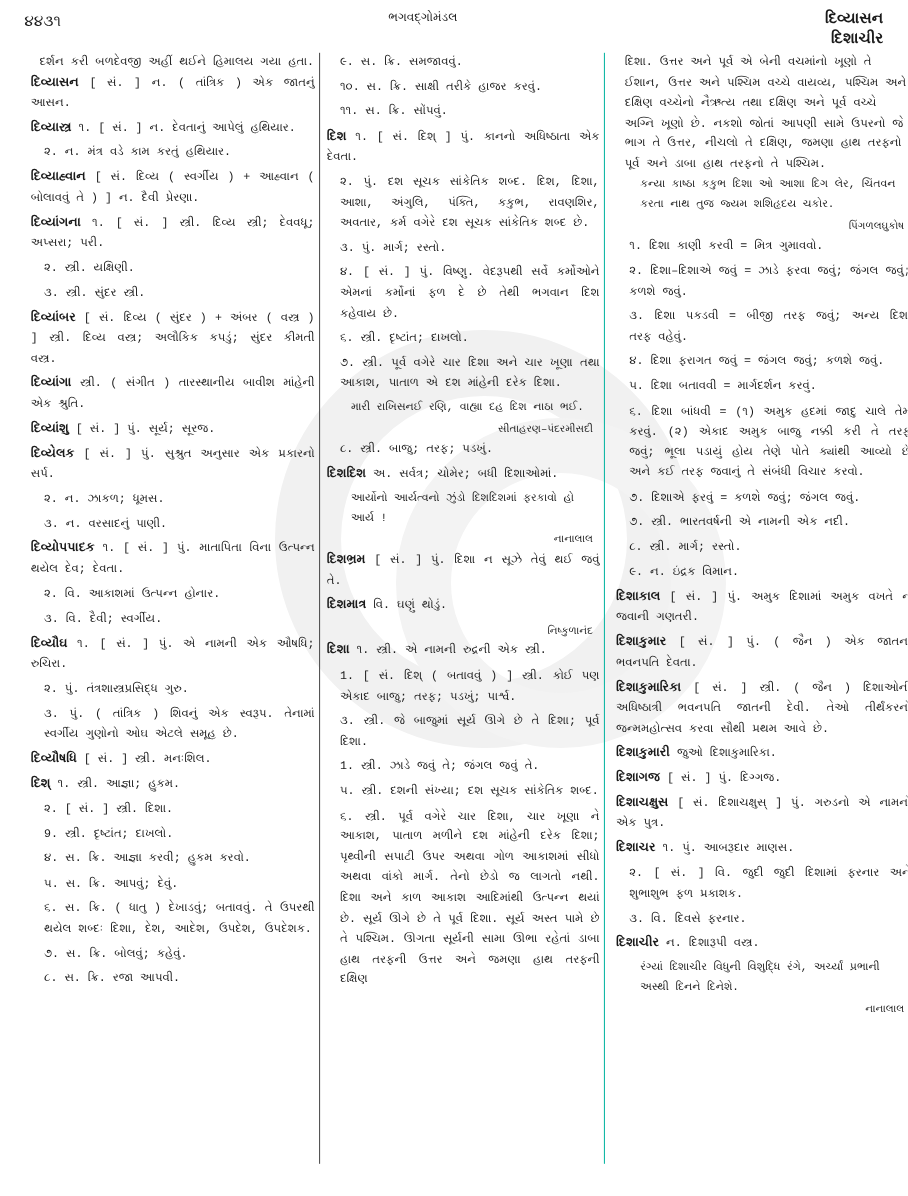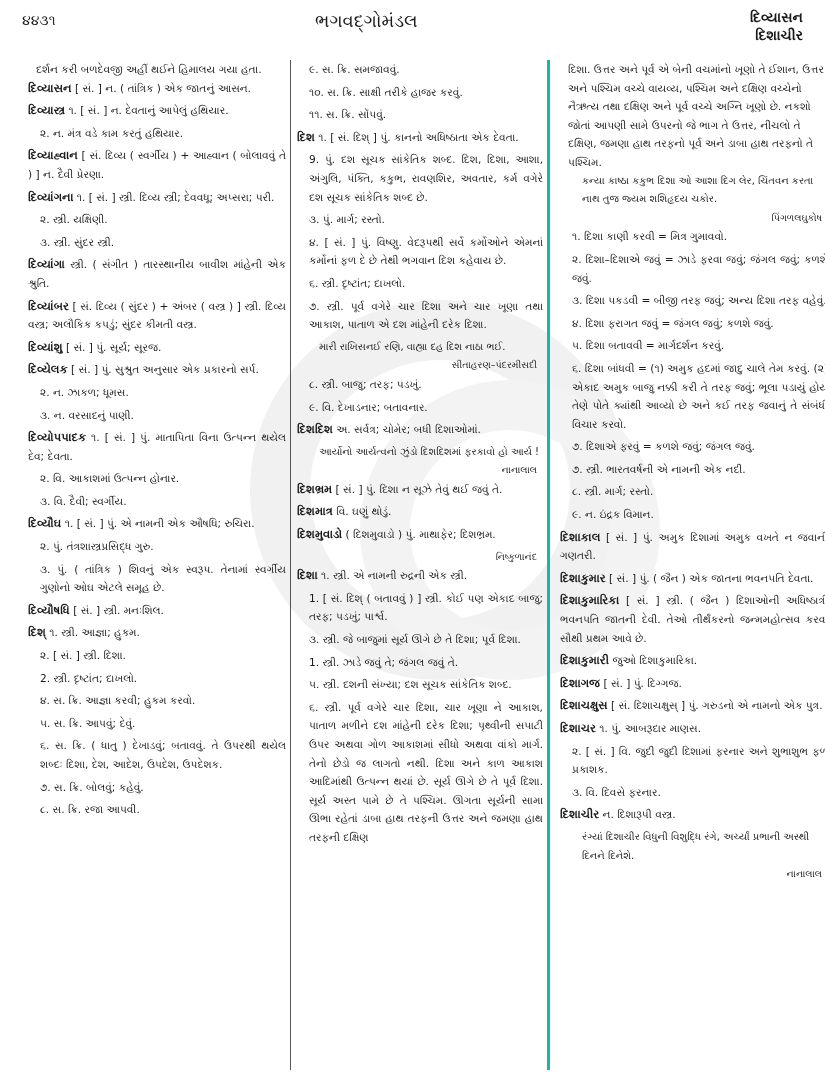--- a/index.html
+++ b/index.html
@@ -10,26 +10,26 @@
   .watermark {
     position:absolute; left:250px; top:300px; width:380px; height:380px;
     border-radius:50%; border:60px solid #f1f1f1; box-sizing:border-box; z-index:0;
   }
   .watermark2 {
     position:absolute; left:360px; top:380px; width:300px; height:300px;
     border-radius:50%; border:50px solid #f3f3f3; box-sizing:border-box; z-index:0;
   }
   .header { position:absolute; top:0; left:0; width:825px; height:50px; z-index:2; }
   .page-no { position:absolute; left:22px; top:12px; font-size:14px; font-weight:normal; }
-  .running-title { position:absolute; left:315px; top:10px; font-size:18px; }
+  .running-title { position:absolute; left:353px; top:10px; font-size:11px;font-family:Liberation Serif, serif; }
   .guide-words { position:absolute; right:22px; top:8px; text-align:right; font-size:14px; font-weight:bold; line-height:18px; }
-  .columns { position:absolute; top:60px; left:0; width:825px; height:1020px; z-index:2; }
+  .columns { position:absolute; top:48px; left:0; width:825px; height:1020px; z-index:2;font-family:Liberation Mono, monospace; }
   .col { position:absolute; top:0; font-size:10.6px; line-height:18.6px; }
   .col1 { left:28px; width:258px; }
-  .col2 { left:290px; width:260px; border-left:1px solid #555; border-right:3px solid #14b8a6; padding:0 4px 0 6px; height:1010px; box-sizing:border-box;}
+  .col2 { left:290px; width:260px; border-left:1px solid #555; border-right:1px solid #14b8a6; padding:0 4px 0 6px; height:1010px; box-sizing:border-box;}
   .col3 { left:556px; width:268px; padding-left:4px; }
   .entry { margin-bottom:4px; text-align:justify; }
   .head { font-weight:bold; font-size:11.5px; }
   .sense { padding-left:12px; }
   .cont { padding-left:8px; }
   .quote { padding-left:22px; font-size:10px; }
   .cite { text-align:right; font-size:9.5px; padding-right:6px; }
 </style>
 </head>
 <body>
@@ -49,62 +49,60 @@
 <div class="columns">
   <div class="col col1">
       <div class="cont">દર્શન કરી બળદેવજી અહીં થઈને હિમાલય ગયા હતા.</div>
       <div class="entry"><span class="head">દિવ્યાસન</span> <span>[ સં. ] ન. ( તાંત્રિક ) એક જાતનું આસન.</span></div>
       <div class="entry"><span class="head">દિવ્યાસ્ત્ર</span> <span>૧. [ સં. ] ન. દેવતાનું આપેલું હથિયાર.</span></div>
       <div class="sense entry">૨. ન. મંત્ર વડે કામ કરતું હથિયાર.</div>
       <div class="entry"><span class="head">દિવ્યાહ્વાન</span> <span>[ સં. દિવ્ય ( સ્વર્ગીય ) + આહ્વાન ( બોલાવવું તે ) ] ન. દૈવી પ્રેરણા.</span></div>
       <div class="entry"><span class="head">દિવ્યાંગના</span> <span>૧. [ સં. ] સ્ત્રી. દિવ્ય સ્ત્રી; દેવવધૂ; અપ્સરા; પરી.</span></div>
       <div class="sense entry">૨. સ્ત્રી. યક્ષિણી.</div>
       <div class="sense entry">૩. સ્ત્રી. સુંદર સ્ત્રી.</div>
+      <div class="entry"><span class="head">દિવ્યાંબર</span> <span>[ સં. દિવ્ય ( સુંદર ) + અંબર ( વસ્ત્ર ) ] સ્ત્રી. દિવ્ય વસ્ત્ર; અલૌકિક કપડું; સુંદર કીમતી વસ્ત્ર.</span></div>
       <div class="entry"><span class="head">દિવ્યાંગા</span> <span>સ્ત્રી. ( સંગીત ) તારસ્થાનીય બાવીશ માંહેની એક શ્રુતિ.</span></div>
-      <div class="entry"><span class="head">દિવ્યાંબર</span> <span>[ સં. દિવ્ય ( સુંદર ) + અંબર ( વસ્ત્ર ) ] સ્ત્રી. દિવ્ય વસ્ત્ર; અલૌકિક કપડું; સુંદર કીમતી વસ્ત્ર.</span></div>
       <div class="entry"><span class="head">દિવ્યાંશુ</span> <span>[ સં. ] પું. સૂર્ય; સૂરજ.</span></div>
       <div class="entry"><span class="head">દિવ્યેલક</span> <span>[ સં. ] પું. સુશ્રુત અનુસાર એક પ્રકારનો સર્પ.</span></div>
       <div class="sense entry">૨. ન. ઝાકળ; ધૂમસ.</div>
       <div class="sense entry">૩. ન. વરસાદનું પાણી.</div>
       <div class="entry"><span class="head">દિવ્યોપપાદક</span> <span>૧. [ સં. ] પું. માતાપિતા વિના ઉત્પન્ન થયેલ દેવ; દેવતા.</span></div>
       <div class="sense entry">૨. વિ. આકાશમાં ઉત્પન્ન હોનાર.</div>
       <div class="sense entry">૩. વિ. દૈવી; સ્વર્ગીય.</div>
       <div class="entry"><span class="head">દિવ્યૌઘ</span> <span>૧. [ સં. ] પું. એ નામની એક ઔષધિ; રુચિરા.</span></div>
       <div class="sense entry">૨. પું. તંત્રશાસ્ત્રપ્રસિદ્ધ ગુરુ.</div>
       <div class="sense entry">૩. પું. ( તાંત્રિક ) શિવનું એક સ્વરૂપ. તેનામાં સ્વર્ગીય ગુણોનો ઓઘ એટલે સમૂહ છે.</div>
       <div class="entry"><span class="head">દિવ્યૌષધિ</span> <span>[ સં. ] સ્ત્રી. મનઃશિલ.</span></div>
       <div class="entry"><span class="head">દિશ્</span> <span>૧. સ્ત્રી. આજ્ઞા; હુકમ.</span></div>
       <div class="sense entry">૨. [ સં. ] સ્ત્રી. દિશા.</div>
-      <div class="sense entry">2. સ્ત્રી. દૃષ્ટાંત; દાખલો.</div>
+      <div class="sense entry">9. સ્ત્રી. દૃષ્ટાંત; દાખલો.</div>
       <div class="sense entry">૪. સ. ક્રિ. આજ્ઞા કરવી; હુકમ કરવો.</div>
       <div class="sense entry">૫. સ. ક્રિ. આપવું; દેવું.</div>
       <div class="sense entry">૬. સ. ક્રિ. ( ધાતુ ) દેખાડવું; બતાવવું. તે ઉપરથી થયેલ શબ્દઃ દિશા, દેશ, આદેશ, ઉપદેશ, ઉપદેશક.</div>
       <div class="sense entry">૭. સ. ક્રિ. બોલવું; કહેવું.</div>
       <div class="sense entry">૮. સ. ક્રિ. રજા આપવી.</div>
     </div>
   <div class="col col2">
       <div class="sense entry">૯. સ. ક્રિ. સમજાવવું.</div>
       <div class="sense entry">૧૦. સ. ક્રિ. સાક્ષી તરીકે હાજર કરવું.</div>
       <div class="sense entry">૧૧. સ. ક્રિ. સોંપવું.</div>
       <div class="entry"><span class="head">દિશ</span> <span>૧. [ સં. દિશ્ ] પું. કાનનો અધિષ્ઠાતા એક દેવતા.</span></div>
-      <div class="sense entry">9. પું. દશ સૂચક સાંકેતિક શબ્દ. દિશ, દિશા, આશા, અંગુલિ, પંક્તિ, કકુભ, રાવણશિર, અવતાર, કર્મ વગેરે દશ સૂચક સાંકેતિક શબ્દ છે.</div>
+      <div class="sense entry">૨. પું. દશ સૂચક સાંકેતિક શબ્દ. દિશ, દિશા, આશા, અંગુલિ, પંક્તિ, કકુભ, રાવણશિર, અવતાર, કર્મ વગેરે દશ સૂચક સાંકેતિક શબ્દ છે.</div>
       <div class="sense entry">૩. પું. માર્ગ; રસ્તો.</div>
       <div class="sense entry">૪. [ સં. ] પું. વિષ્ણુ. વેદરૂપથી સર્વે કર્મોઓને એમનાં કર્મોનાં ફળ દે છે તેથી ભગવાન દિશ કહેવાય છે.</div>
       <div class="sense entry">૬. સ્ત્રી. દૃષ્ટાંત; દાખલો.</div>
       <div class="sense entry">૭. સ્ત્રી. પૂર્વ વગેરે ચાર દિશા અને ચાર ખૂણા તથા આકાશ, પાતાળ એ દશ માંહેની દરેક દિશા.</div>
       <div class="quote">મારી રાખિસનઈ રણિ, વાહ્યા દહ દિશ નાઠા ભઈ.</div>
       <div class="cite">સીતાહરણ–પંદરમીસદી</div>
       <div class="sense entry">૮. સ્ત્રી. બાજુ; તરફ; પડખું.</div>
-      <div class="sense entry">૯. વિ. દેખાડનાર; બતાવનાર.</div>
       <div class="entry"><span class="head">દિશદિશ</span> <span>અ. સર્વત્ર; ચોમેર; બધી દિશાઓમાં.</span></div>
       <div class="quote">આર્યોનો આર્યત્વનો ઝુંડો દિશદિશમાં ફરકાવો હો આર્ય !</div>
       <div class="cite">નાનાલાલ</div>
       <div class="entry"><span class="head">દિશભ્રમ</span> <span>[ સં. ] પું. દિશા ન સૂઝે તેવું થઈ જવું તે.</span></div>
       <div class="entry"><span class="head">દિશમાત્ર</span> <span>વિ. ઘણું થોડું.</span></div>
-      <div class="entry"><span class="head">દિશમુવાડો</span> <span>( દિશમુવાડો ) પું. માથાફેર; દિશભ્રમ.</span></div>
       <div class="cite">નિષ્કુળાનંદ</div>
       <div class="entry"><span class="head">દિશા</span> <span>૧. સ્ત્રી. એ નામની રુદ્રની એક સ્ત્રી.</span></div>
       <div class="sense entry">1. [ સં. દિશ્ ( બતાવવું ) ] સ્ત્રી. કોઈ પણ એકાદ બાજુ; તરફ; પડખું; પાર્શ્વ.</div>
       <div class="sense entry">૩. સ્ત્રી. જે બાજુમાં સૂર્ય ઊગે છે તે દિશા; પૂર્વ દિશા.</div>
       <div class="sense entry">1. સ્ત્રી. ઝાડે જવું તે; જંગલ જવું તે.</div>
       <div class="sense entry">૫. સ્ત્રી. દશની સંખ્યા; દશ સૂચક સાંકેતિક શબ્દ.</div>
       <div class="sense entry">૬. સ્ત્રી. પૂર્વ વગેરે ચાર દિશા, ચાર ખૂણા ને આકાશ, પાતાળ મળીને દશ માંહેની દરેક દિશા; પૃથ્વીની સપાટી ઉપર અથવા ગોળ આકાશમાં સીધો અથવા વાંકો માર્ગ. તેનો છેડો જ લાગતો નથી. દિશા અને કાળ આકાશ આદિમાંથી ઉત્પન્ન થયાં છે. સૂર્ય ઊગે છે તે પૂર્વ દિશા. સૂર્ય અસ્ત પામે છે તે પશ્ચિમ. ઊગતા સૂર્યની સામા ઊભા રહેતાં ડાબા હાથ તરફની ઉત્તર અને જમણા હાથ તરફની દક્ષિણ</div>
     </div>
   <div class="col col3">
       <div class="cont">દિશા. ઉત્તર અને પૂર્વ એ બેની વચમાંનો ખૂણો તે ઈશાન, ઉત્તર અને પશ્ચિમ વચ્ચે વાયવ્ય, પશ્ચિમ અને દક્ષિણ વચ્ચેનો નૈઋત્ય તથા દક્ષિણ અને પૂર્વ વચ્ચે અગ્નિ ખૂણો છે. નકશો જોતાં આપણી સામે ઉપરનો જે ભાગ તે ઉત્તર, નીચલો તે દક્ષિણ, જમણા હાથ તરફનો પૂર્વ અને ડાબા હાથ તરફનો તે પશ્ચિમ.</div>

